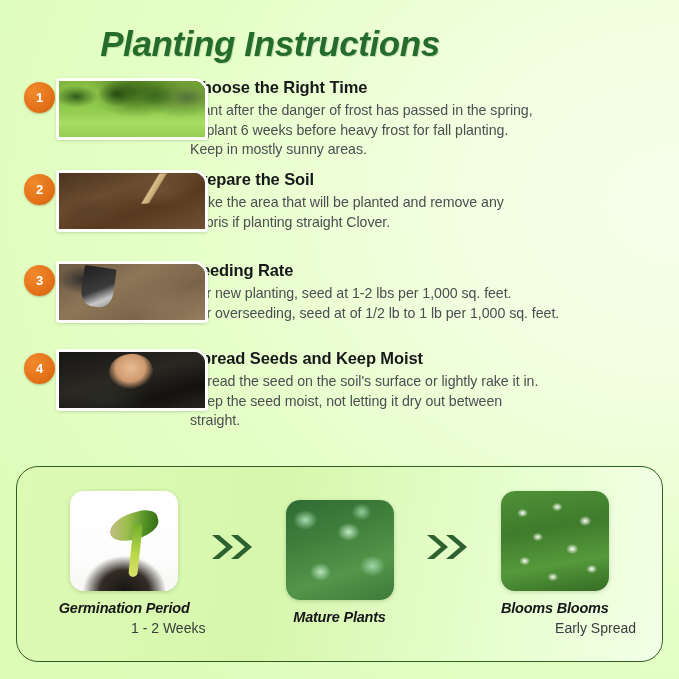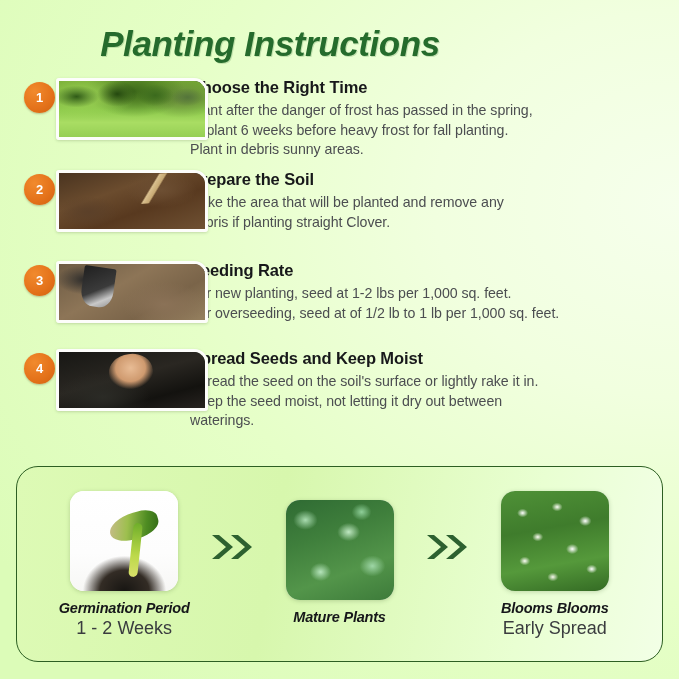--- a/index.html
+++ b/index.html
@@ -169,21 +169,21 @@
       radial-gradient(8% 7% at 66% 58%, #ffffff 0%, rgba(255,255,255,0) 72%),
       radial-gradient(7% 6% at 22% 70%, #fdfdf5 0%, rgba(253,253,245,0) 72%),
       radial-gradient(7% 6% at 84% 78%, #ffffff 0%, rgba(255,255,255,0) 72%),
       radial-gradient(7% 6% at 48% 86%, #f8f8ee 0%, rgba(248,248,238,0) 72%),
       linear-gradient(170deg,#4f9137 0%,#3f7c2c 38%,#55993b 70%,#346b24 100%);
   }
   .tl-label{
     font-size:14.5px;font-weight:bold;font-style:italic;
     color:#16171a;letter-spacing:-0.2px;line-height:18px;margin-bottom:2px;
   }
-  .tl-sub{font-size:18px;color:#3a3c3f;line-height:18px;}
+  .tl-sub{font-size:14px;color:#3a3c3f;line-height:18px;text-align:right;}
   .arrow{width:54px;display:flex;justify-content:center;align-items:center;margin-bottom:34px;}
   .arrow svg{display:block;}
 </style>
 </head>
 <body>
 
 <div class="page">
 
   <div class="title">Planting Instructions</div>
 
@@ -194,21 +194,21 @@
         <div class="badge">1</div>
         <div class="thumb">
           <div class="art art-lawn"></div>
         </div>
       </div>
       <div class="step-body">
         <p class="step-title">Choose the Right Time</p>
         <p class="step-desc">
           <span>Plant after the danger of frost has passed in the spring,</span>
           <span>or plant 6 weeks before heavy frost for fall planting.</span>
-          <span>Plant in debris sunny areas.</span>
+          <span>Keep in mostly sunny areas.</span>
         </p>
       </div>
     </div>
 
     <div class="step" style="height:91px;">
       <div class="thumb-wrap">
         <div class="badge">2</div>
         <div class="thumb">
           <div class="art art-soil-rake"></div>
         </div>
@@ -243,21 +243,21 @@
         <div class="badge">4</div>
         <div class="thumb">
           <div class="art art-seed-hand"></div>
         </div>
       </div>
       <div class="step-body">
         <p class="step-title">Spread Seeds and Keep Moist</p>
         <p class="step-desc">
           <span>Spread the seed on the soil's surface or lightly rake it in.</span>
           <span>Keep the seed moist, not letting it dry out between</span>
-          <span>waterings.</span>
+          <span>straight.</span>
         </p>
       </div>
     </div>
 
   </div>
 
   <div class="panel">
     <div class="tl">
 
       <div class="tl-item">

